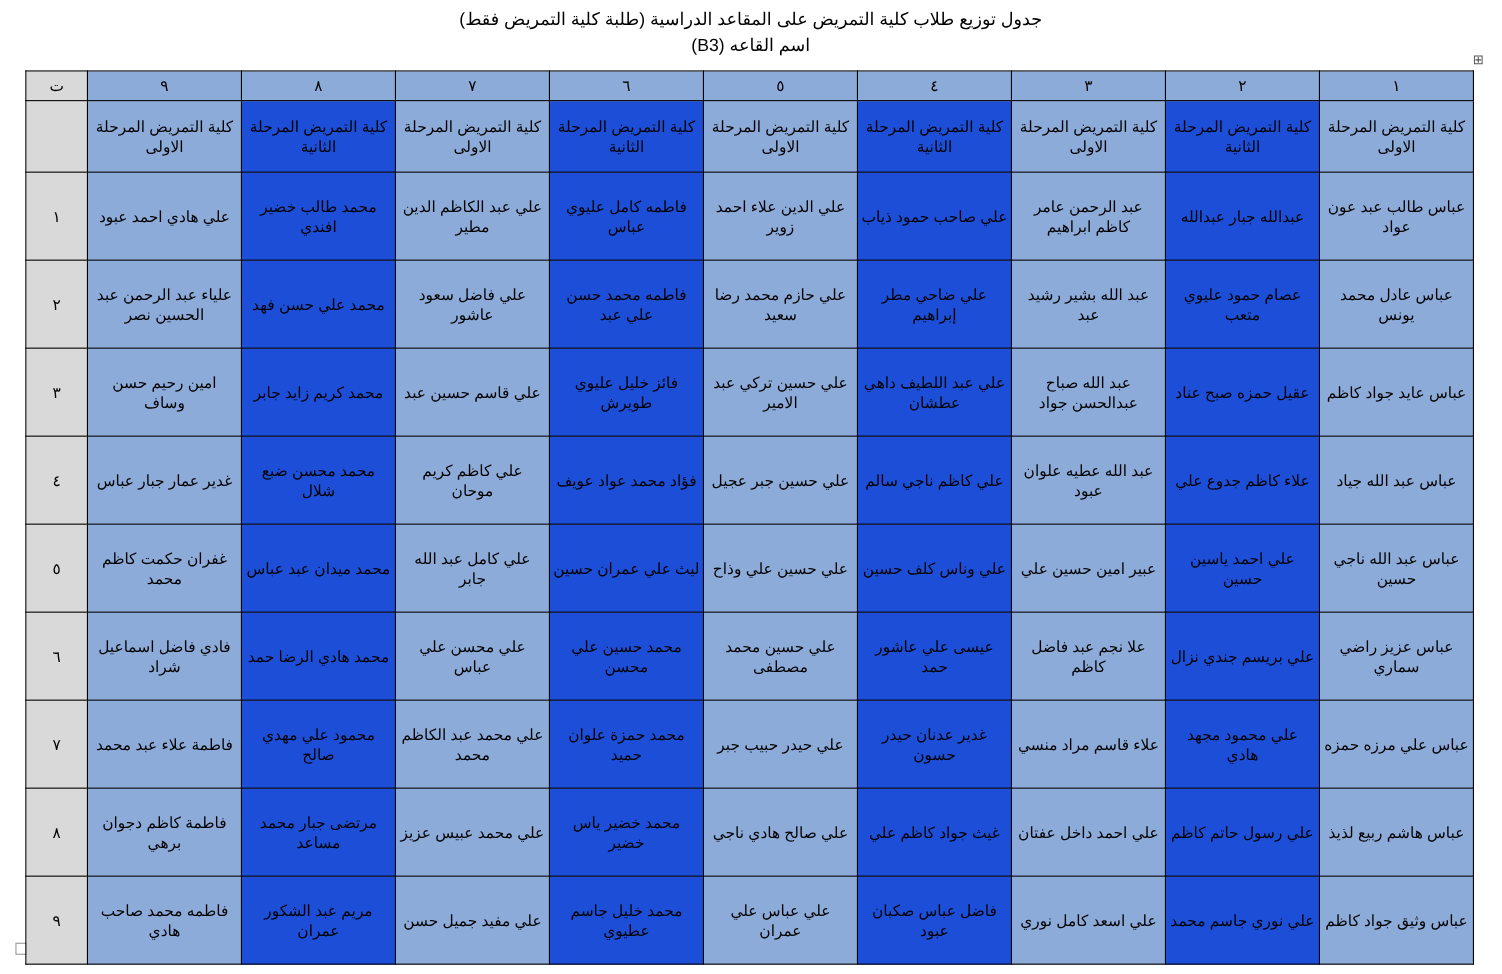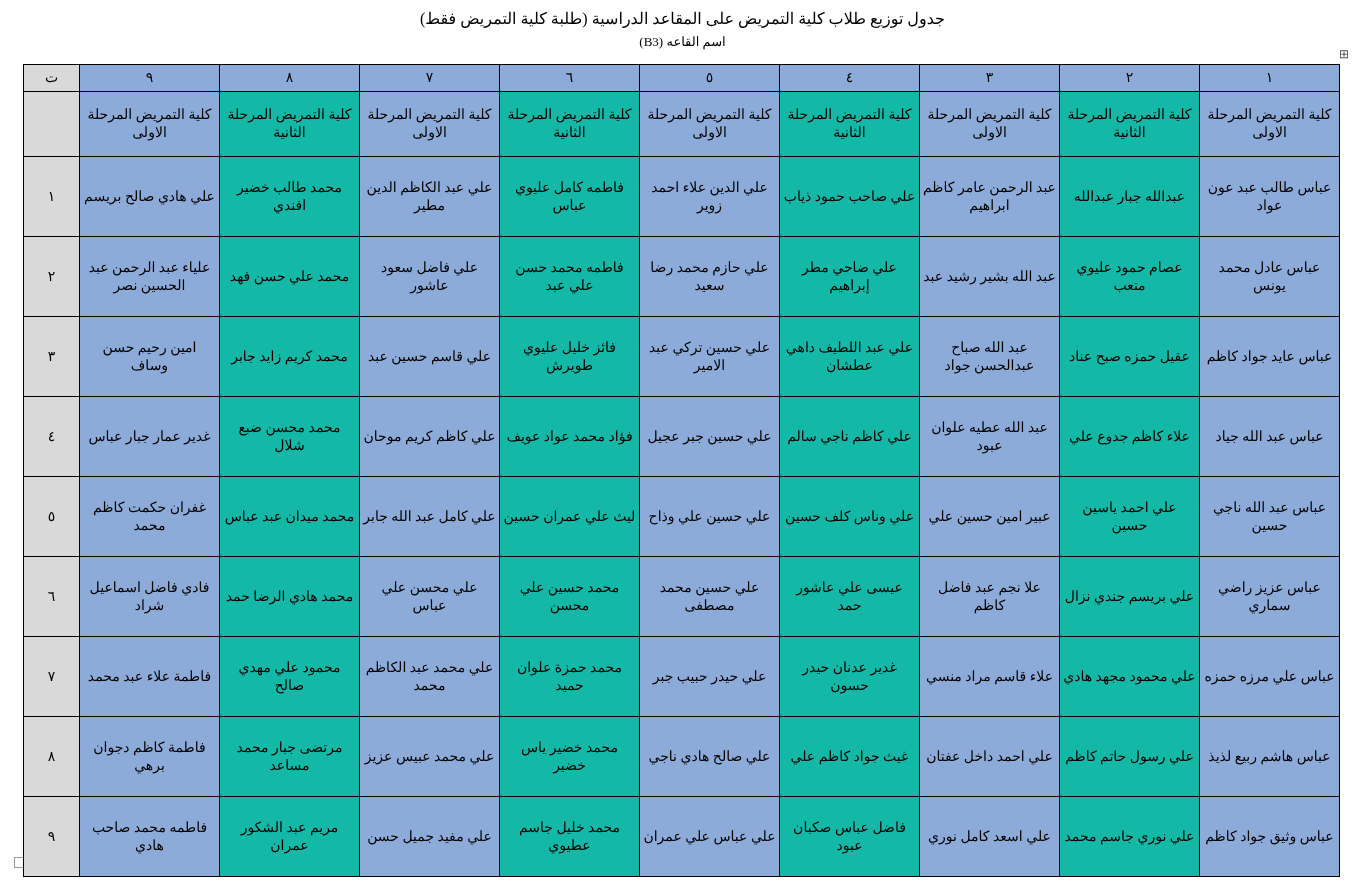--- a/index.html
+++ b/index.html
@@ -12,35 +12,34 @@
     height: 885px;
     font-family: "Liberation Sans", "DejaVu Sans", sans-serif;
     color: #000000;
     overflow: hidden;
   }
   .page {
     position: relative;
     width: 1365px;
     height: 648px;
     box-sizing: border-box;
-    font-family: Liberation Serif, serif;
   }
   .title-block {
     text-align: center;
     padding-top: 8px;
   }
   .doc-title {
     font-size: 16px;
     line-height: 22px;
     font-weight: normal;
     margin: 0;
     direction: rtl;
   }
   .hall-title {
-    font-size: 13px;
+    font-size: 16px;
     line-height: 20px;
     margin: 2px 0 0 0;
     direction: rtl;
   }
   .marker-tr {
     position: absolute;
     top: 48px;
     left: 1338px;
     width: 12px;
     height: 12px;
@@ -94,21 +93,21 @@
     height: 60px;
   }
   tr.data td {
     height: 75px;
   }
   td.idx {
     background: #d9d9d9;
     font-size: 14px;
   }
   td.blue { background: #8cabd9; }
-  td.green { background: #14b8a6; }
+  td.green { background: #1d4ed8; }
 </style>
 </head>
 <body>
 
 <div class="page">
 
   <div class="title-block">
     <p class="doc-title">جدول توزيع طلاب كلية التمريض على المقاعد الدراسية  (طلبة كلية التمريض فقط)</p>
     <p class="hall-title">اسم القاعه (B3)</p>
   </div>
@@ -157,21 +156,21 @@
           </tr>
           <tr class="data">
             <td class="blue">عباس طالب عبد عون عواد</td>
             <td class="green">عبدالله جبار عبدالله</td>
             <td class="blue">عبد الرحمن عامر كاظم ابراهيم</td>
             <td class="green">علي صاحب حمود ذياب</td>
             <td class="blue">علي الدين علاء احمد زوير</td>
             <td class="green">فاطمه كامل عليوي عباس</td>
             <td class="blue">علي عبد الكاظم الدين مطير</td>
             <td class="green">محمد طالب خضير افندي</td>
-            <td class="blue">علي هادي صالح بريسم</td>
+            <td class="blue">علي هادي احمد عبود</td>
             <td class="idx">١</td>
           </tr>
           <tr class="data">
             <td class="blue">عباس عادل محمد يونس</td>
             <td class="green">عصام حمود عليوي متعب</td>
             <td class="blue">عبد الله بشير رشيد عبد</td>
             <td class="green">علي ضاحي مطر إبراهيم</td>
             <td class="blue">علي حازم محمد رضا سعيد</td>
             <td class="green">فاطمه محمد حسن علي عبد</td>
             <td class="blue">علي فاضل سعود عاشور</td>

